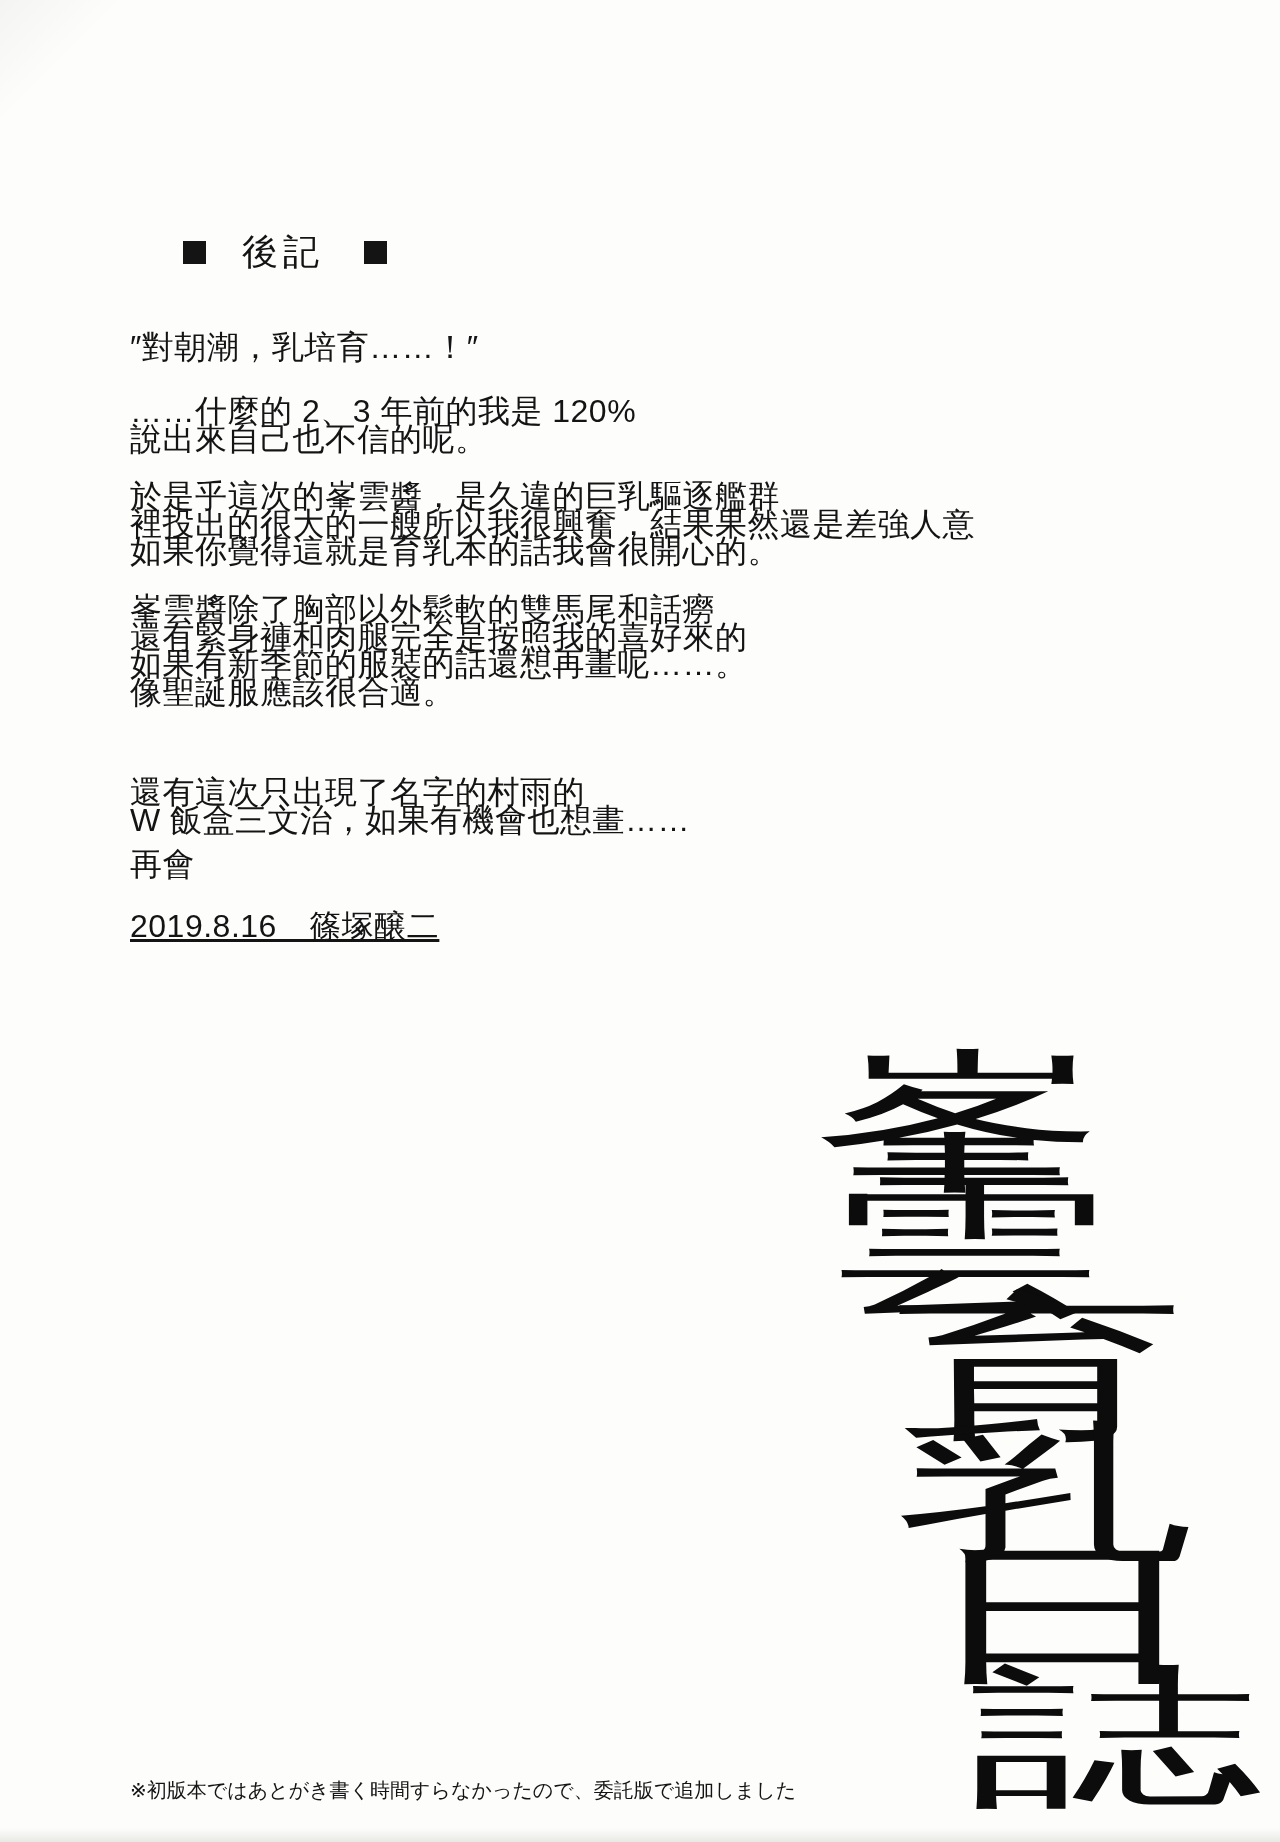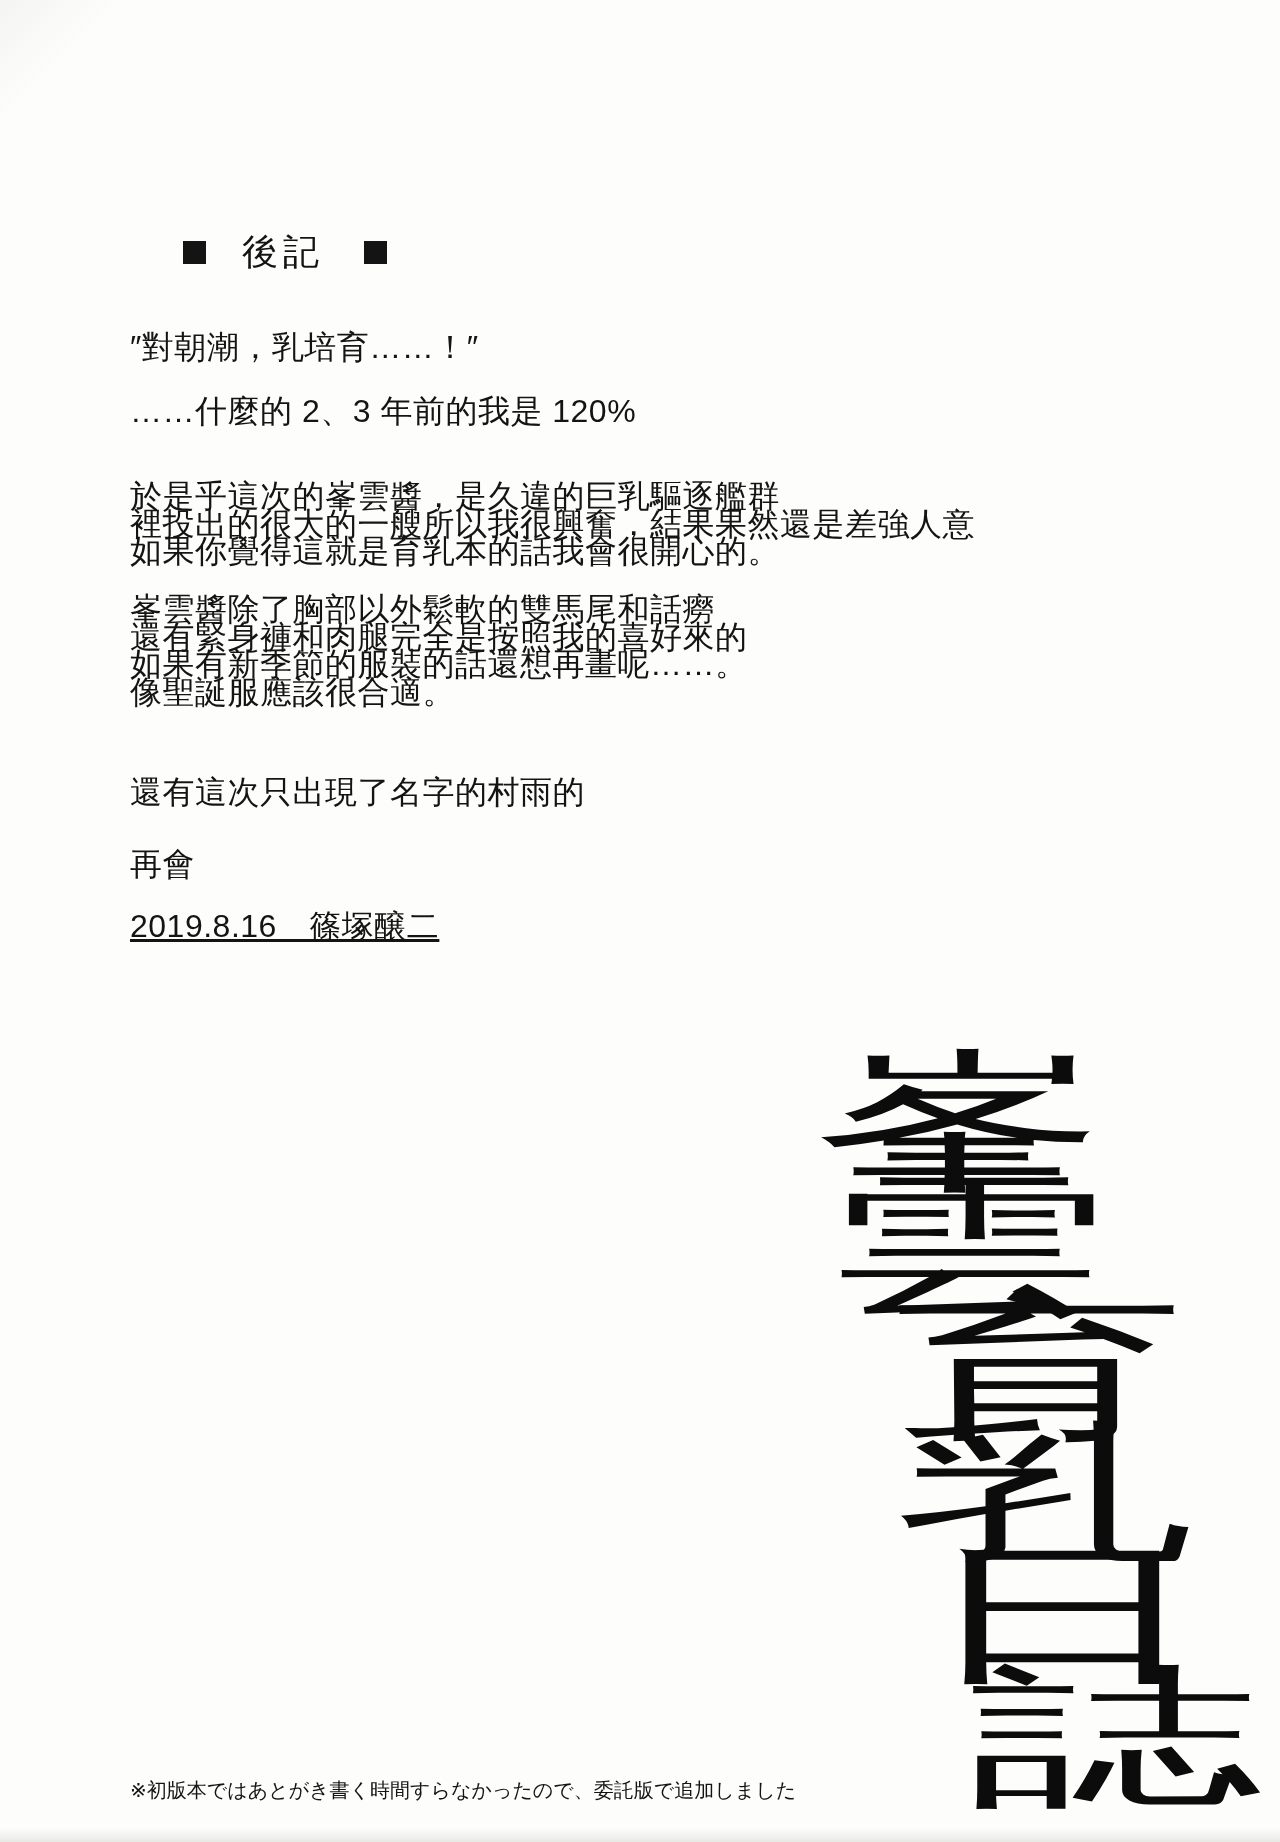--- a/index.html
+++ b/index.html
@@ -110,37 +110,39 @@
     <span class="title">後記</span>
     <span class="sq"></span>
   </div>
 
   <div class="para p1">
     <div>″對朝潮，乳培育……！″</div>
   </div>
 
   <div class="para p2">
     <div>……什麼的 2、3 年前的我是 120%</div>
+    <div>說出來自己也不信的呢。</div>
   </div>
 
   <div class="para p4">
     <div>峯雲醬除了胸部以外鬆軟的雙馬尾和話癆</div>
     <div>還有緊身褲和肉腿完全是按照我的喜好來的</div>
     <div>如果有新季節的服裝的話還想再畫呢……。</div>
     <div>像聖誕服應該很合適。</div>
   </div>
 
   <div class="para p3">
     <div>於是乎這次的峯雲醬，是久違的巨乳驅逐艦群</div>
     <div>裡投出的很大的一艘所以我很興奮，結果果然還是差強人意</div>
     <div>如果你覺得這就是育乳本的話我會很開心的。</div>
   </div>
 
   <div class="para p5">
     <div>還有這次只出現了名字的村雨的</div>
+    <div>W 飯盒三文治，如果有機會也想畫……</div>
   </div>
 
   <div class="para farewell">再會</div>
 
   <div class="para signature">2019.8.16　篠塚醸二</div>
 
   <div class="big-title">
     <span class="title-char tc0">峯</span>
     <span class="title-char tc1">雲</span>
     <span class="title-char tc2">育</span>

